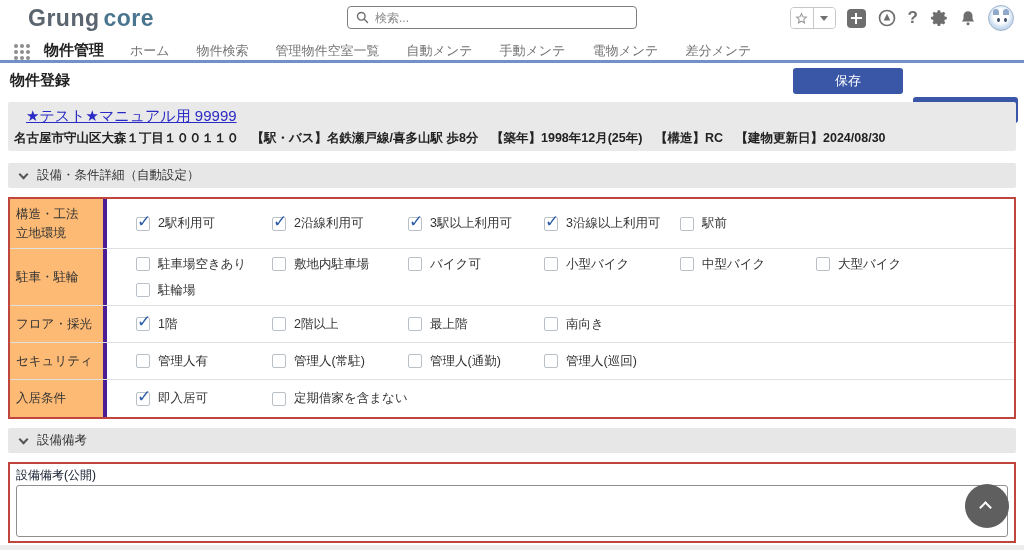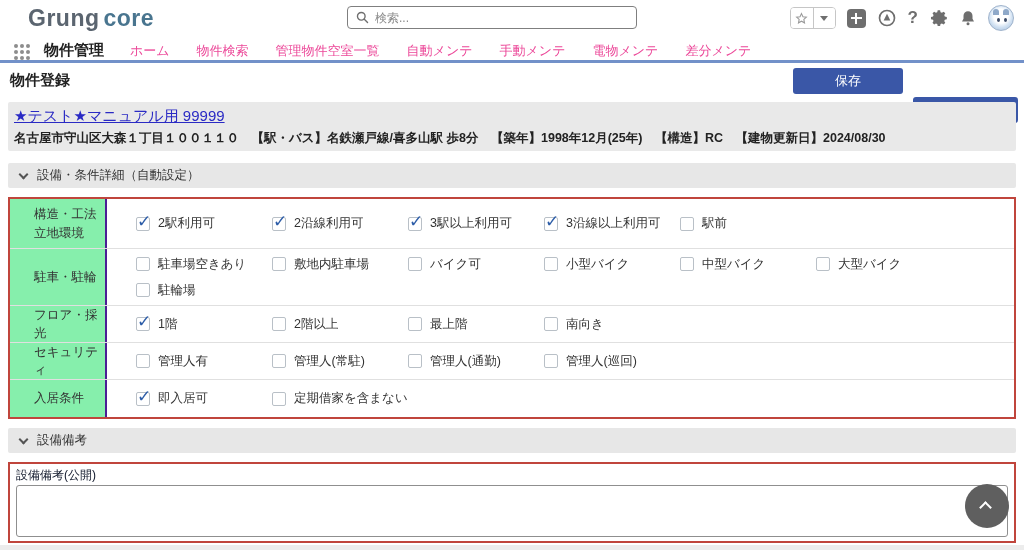--- a/index.html
+++ b/index.html
@@ -30,47 +30,47 @@
   .avatar .e1 { left:8px; } .avatar .e2 { left:15px; }
   .avatar .earL,.avatar .earR { position:absolute; width:6px; height:6px; background:#8fa9c9; border-radius:50% 50% 0 0; top:3px; }
   .avatar .earL { left:4px; } .avatar .earR { right:4px; }
 
   
   .navbar { position:absolute; left:0; top:36px; width:1024px; height:27px; background:#fff; border-bottom:3px solid #7291c9; display:flex; align-items:flex-end; }
   .waffle { margin-left:14px; display:grid; grid-template-columns:repeat(3,4px); grid-template-rows:repeat(3,4px); gap:2px; }
   .waffle i { width:4px; height:4px; border-radius:50%; background:#8d8d8d; }
   .app-name { font-size:15px; font-weight:bold; color:#222; margin-left:14px; margin-right:26px; }
   .nav-items { display:flex; gap:27px; }
-  .nav-item { font-size:13px; color:#ec4899; cursor:pointer; white-space:nowrap;margin-top:32px; }
+  .nav-item { font-size:13px; color:#737373; cursor:pointer; white-space:nowrap;margin-top:32px; }
 
   
   .page-title { position:absolute; left:10px; top:71px; font-size:15px; font-weight:bold; color:#222; }
   .btn-blue { position:absolute; top:68px; height:26px; background:var(--accent,#3a57a7); color:#fff; font-size:13px; border:none; border-radius:3px; font-family:inherit; cursor:pointer; }
   .btn-save { left:793px; width:110px; }
   .btn-temp { left:913px; width:105px;margin-top:29px; }
 
   
   .prop-panel { position:absolute; left:8px; top:102px; width:1008px; height:49px; background:#e9e9e9; border-radius:2px; }
-  .prop-link { position:absolute; left:6px; top:5px; font-size:15px; color:var(--link,#2a2ac4); text-decoration:underline; cursor:pointer; }
+  .prop-link { position:absolute; left:18px; top:5px; font-size:15px; color:var(--link,#2a2ac4); text-decoration:underline; cursor:pointer; }
   .prop-summary { position:absolute; left:6px; top:28px; font-size:12.5px; font-weight:bold; color:#222; white-space:nowrap; }
   .prop-actions { position:absolute; right:5px; top:5px; display:flex; gap:3px; }
   .pbtn { height:23px; padding:0 13px; background:#fff; border:1px solid #b3b3b3; border-radius:2px; font-size:12.5px; color:#222; font-family:inherit; cursor:pointer; white-space:nowrap; }
   .pbtn.disabled { color:#b0b0b0; cursor:default; }
 
   
   .sec-hdr { position:absolute; left:8px; width:1008px; height:25px; background:#e7e7e7; border-radius:2px; display:flex; align-items:center; cursor:pointer; }
   .sec-hdr .chev { width:7px; height:7px; border-right:2px solid #555; border-bottom:2px solid #555; transform:rotate(45deg); margin:-3px 10px 0 12px; flex:none; }
   .sec-hdr .sec-title { font-size:12.5px; color:#333; }
   .hdr1 { top:163px; } .hdr2 { top:428px; }
 
   
   .cond-table { position:absolute; left:8px; top:197px; width:1008px; border:2px solid var(--hl,#c0453c); background:#fff; }
   .trow { display:flex; border-bottom:1px solid #e0e0e0; }
   .trow:last-child { border-bottom:none; }
-  .tlabel { width:97px; flex:none; background:#86efac; border-right:2px solid #4c1d95; font-size:12.5px; color:#333; display:flex; align-items:center; padding-left:24px; white-space:pre-line; line-height:1.45; }
+  .tlabel { width:97px; flex:none; background:#fdba74; border-right:4px solid #4c1d95; font-size:12.5px; color:#333; display:flex; align-items:center; padding-left:6px; white-space:pre-line; line-height:1.45; }
   .titems { flex:1; display:grid; grid-template-columns:repeat(6,136px); align-content:center; row-gap:9px; padding-left:29px; }
   .trow:nth-child(1) { height:50px; }
   .trow:nth-child(2) { height:57px; }
   .trow:nth-child(3) { height:37px; }
   .trow:nth-child(4) { height:37px; }
   .trow:nth-child(5) { height:37px; }
   .item { display:flex; align-items:center; cursor:pointer; }
   .cb { position:relative; width:14px; height:14px; border:1px solid #b9c0c7; border-radius:2px; background:#fff; flex:none; }
   .item.checked .cb::after { content:"✓"; position:absolute; left:0; top:-7px; color:var(--check,#2d5da8); font-size:17px; font-weight:bold; }
   .cbl { font-size:12.5px; color:#333; margin-left:8px; white-space:nowrap; }

